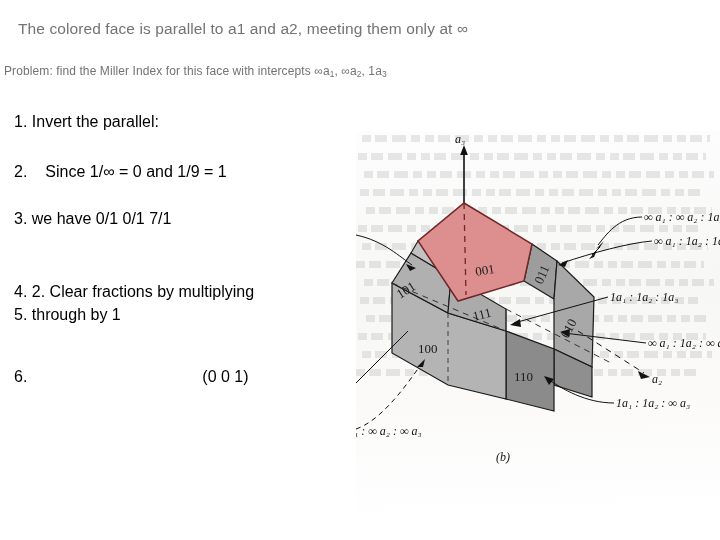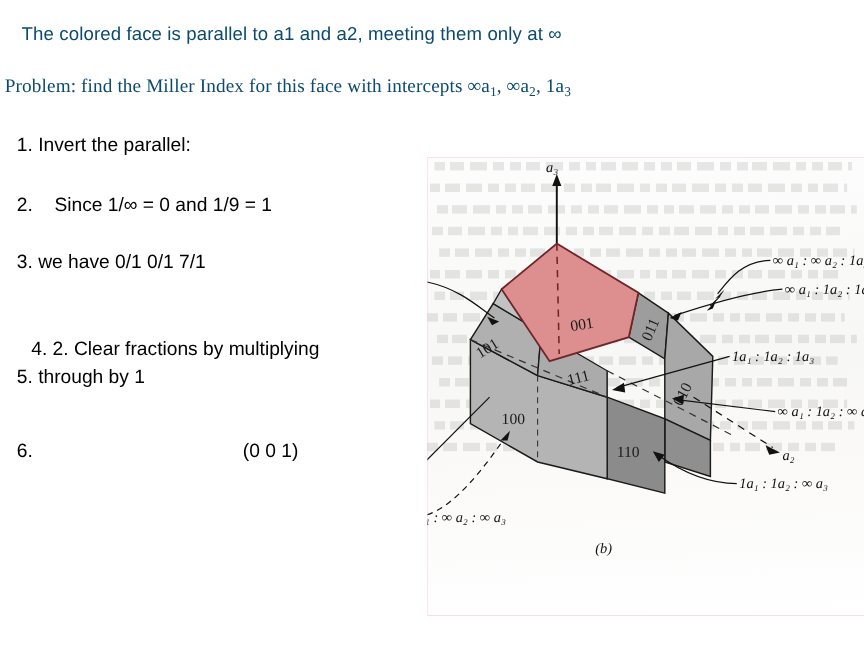--- a/index.html
+++ b/index.html
@@ -13,63 +13,62 @@
     position: relative;
     overflow: hidden;
     font-family: "Liberation Sans", sans-serif;
     color: #000000;
   }
 
   
   .slide-line {
     position: absolute;
     white-space: nowrap;
-    color: #0c4a6e;
+    color: #737373;
   }
   #headline {
     left: 18px;
     top: 20px;
     font-size: 15.5px;
     letter-spacing: 0.1px;
   }
   #problem {
     left: 4px;
     top: 64px;
-    font-size: 16px;
+    font-size: 12px;
     letter-spacing: 0.1px;
-    font-family: Liberation Serif, serif;
   }
 
   sub { font-size: 0.70em; vertical-align: -0.28em; }
 
   .step {
     position: absolute;
     font-size: 16px;
     white-space: nowrap;
   }
   #step1 { left: 14px; top: 113px; }
   #step2 { left: 14px; top: 163px; }
   #step3 { left: 14px; top: 210px; }
-  #step4 { left: 14px; top: 283px; margin-left: 12px; }
+  #step4 { left: 14px; top: 283px; }
   #step5 { left: 14px; top: 306px; text-align: right; }
   #step6 { left: 14px; top: 355px; margin-top: 13px; }
 
   .step-num { display: inline-block; }
   .gap-s  { display: inline-block; width: 18px; }
   .gap-l  { display: inline-block; width: 175px; }
 
   
   #figure {
     position: absolute;
     left: 356px;
     top: 131px;
     width: 364px;
     height: 382px;
     overflow: hidden;
-    background: #f9a8d4;
+    background: #ef4444;
   }
   #figure .paper {
     position: absolute;
     inset: 0;
     background:
        linear-gradient(178deg, #fdfdfd 0%, #f7f7f6 42%, #fbfaf9 70%, #ffffff 100%);
   }
   
   .ghost {
     position: absolute;

